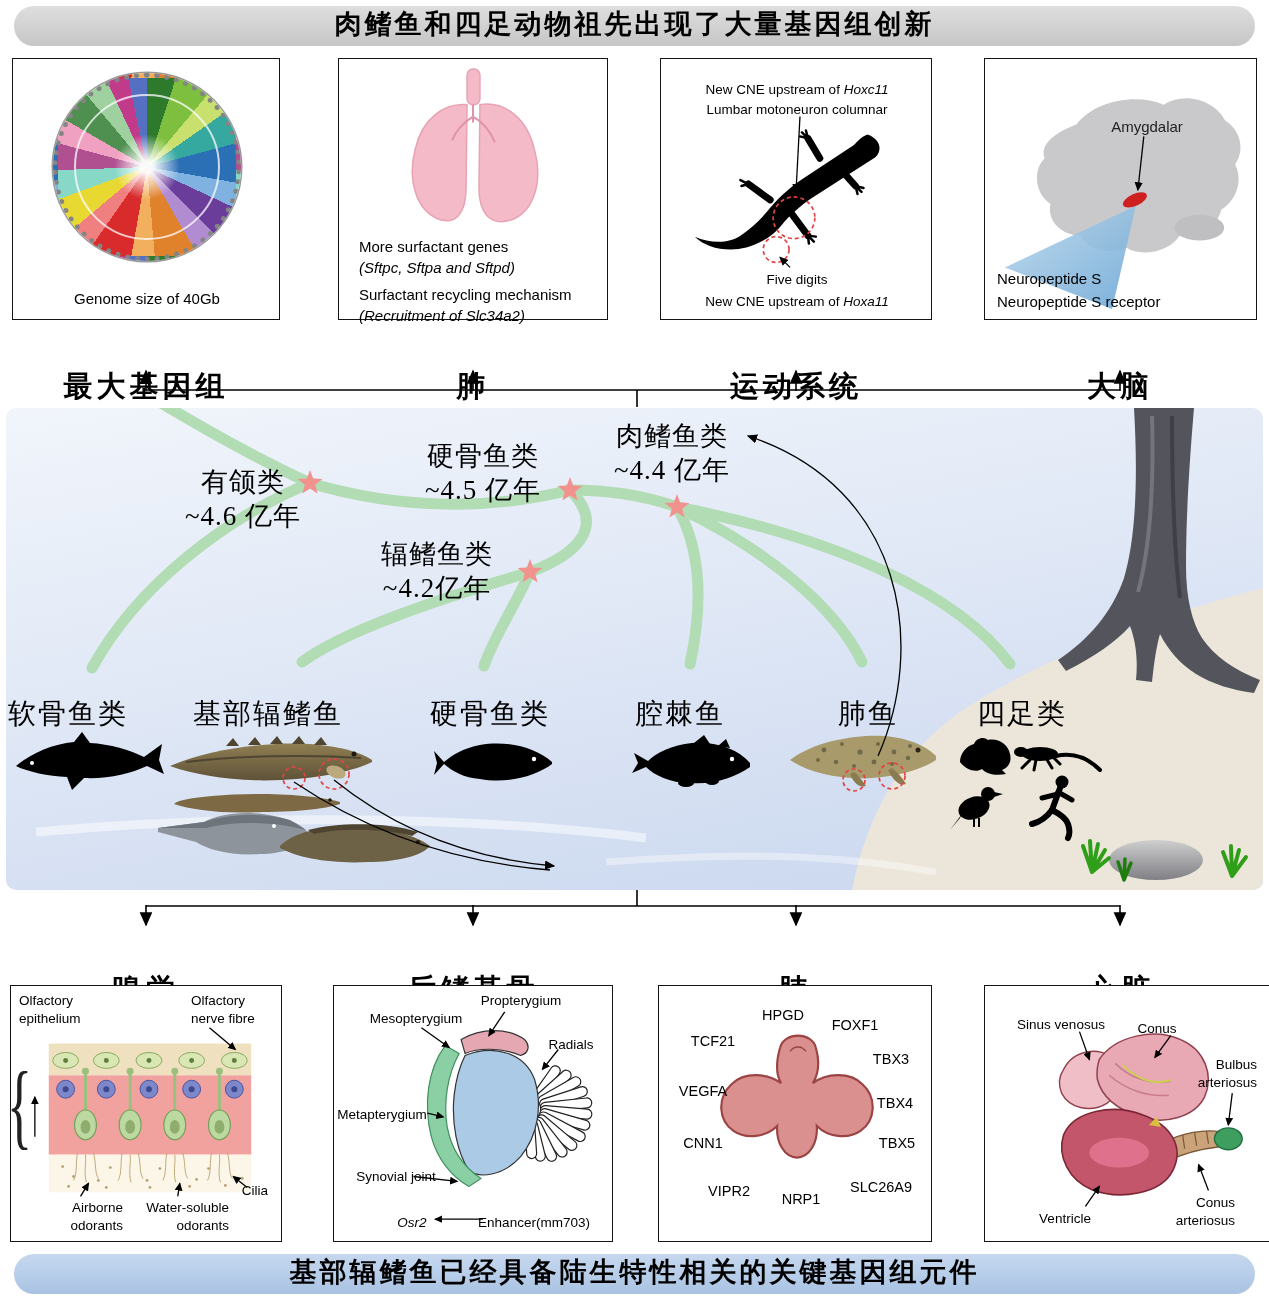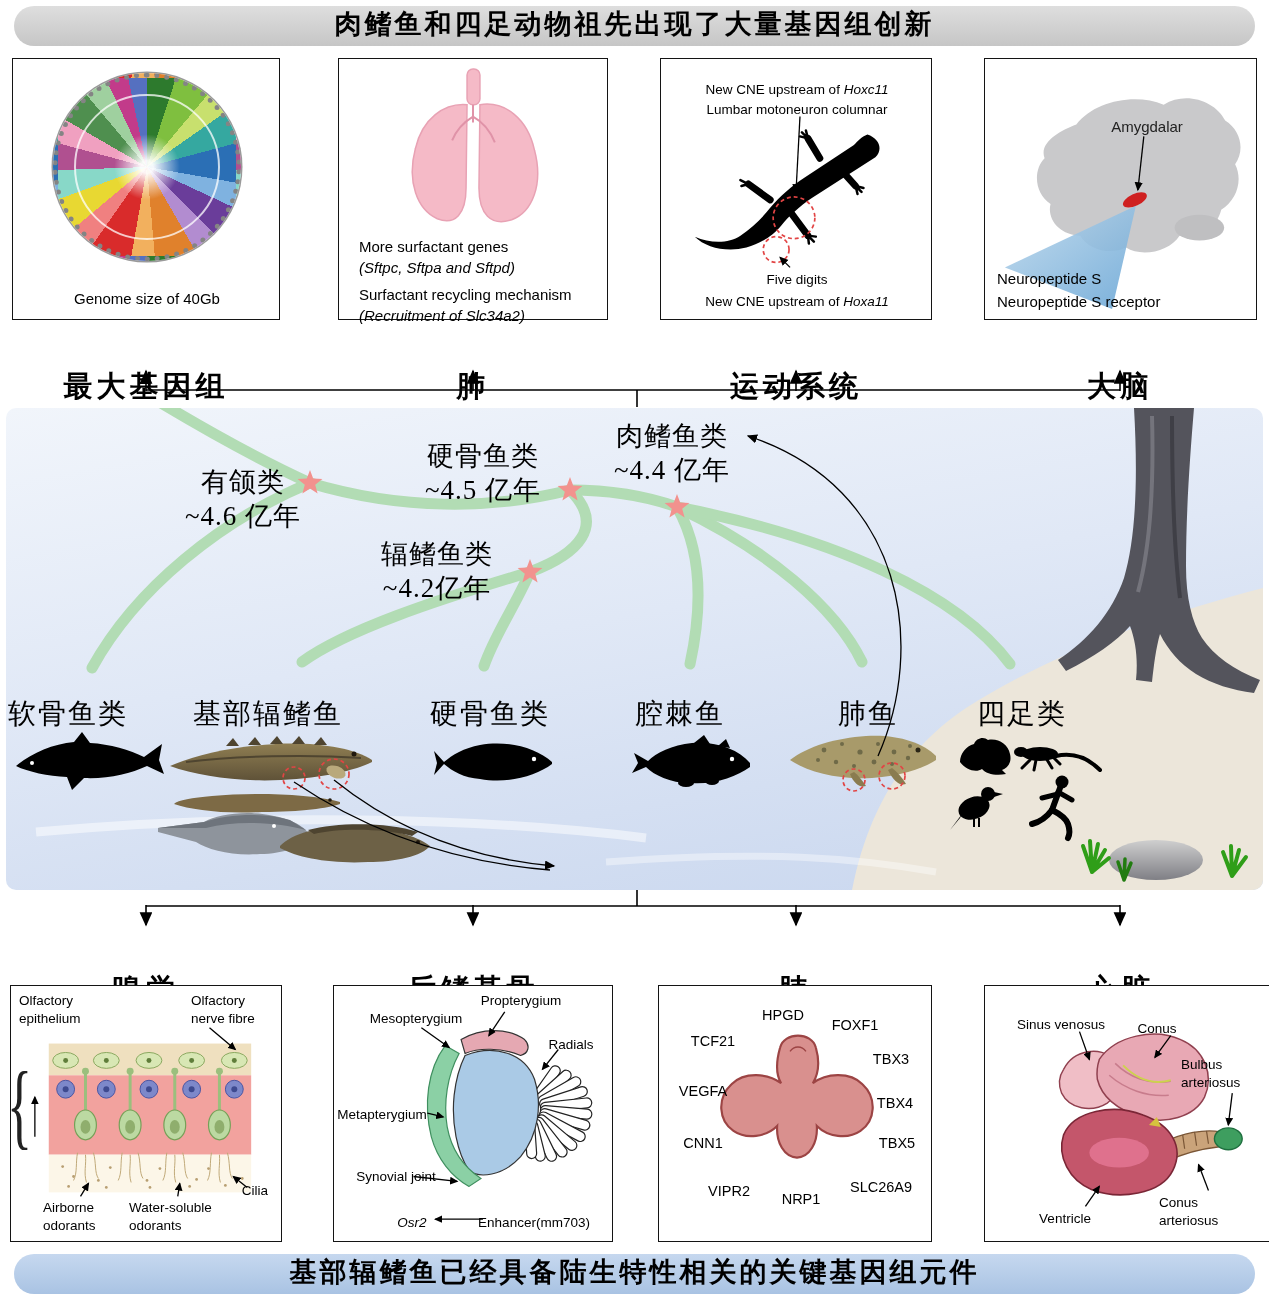--- a/index.html
+++ b/index.html
@@ -24,21 +24,21 @@
 
   .tree-label { position:absolute; font-family:"Liberation Serif","DejaVu Serif",serif;
                 font-size:27px; letter-spacing:1px; transform:translateX(-50%);
                 white-space:nowrap; color:#000; }
   .taxa-label { position:absolute; font-family:"Liberation Serif","DejaVu Serif",serif;
                 font-size:28px; letter-spacing:2px; transform:translateX(-50%);
                 white-space:nowrap; color:#000;margin-top:7px; }
 
   .lbl  { position:absolute; font-size:13.5px; line-height:1.3; color:#000; }
   .c    { transform:translateX(-50%); text-align:center; white-space:nowrap; }
-  .wrap { white-space:normal; text-align:left; }
+  .wrap { white-space:normal; text-align:right; }
   .wrap-l { white-space:normal; text-align:left; }
   .f15  { font-size:15px; }
   .it   { font-style:italic; }
 
   #tree-section { position:absolute; left:6px; top:408px; width:1257px; height:482px;
                   border-radius:10px; overflow:hidden;
                   background:linear-gradient(170deg,var(--treeBg1,#f1f5fb) 0%,#e0e8f6 45%,var(--treeBg2,#c8d6ee) 100%); }
 
   #circos { position:absolute; left:40px; top:14px; width:188px; height:188px; border-radius:50%;
     border:5px dotted #848484; box-shadow:0 0 0 1.5px #9a9a9a;

